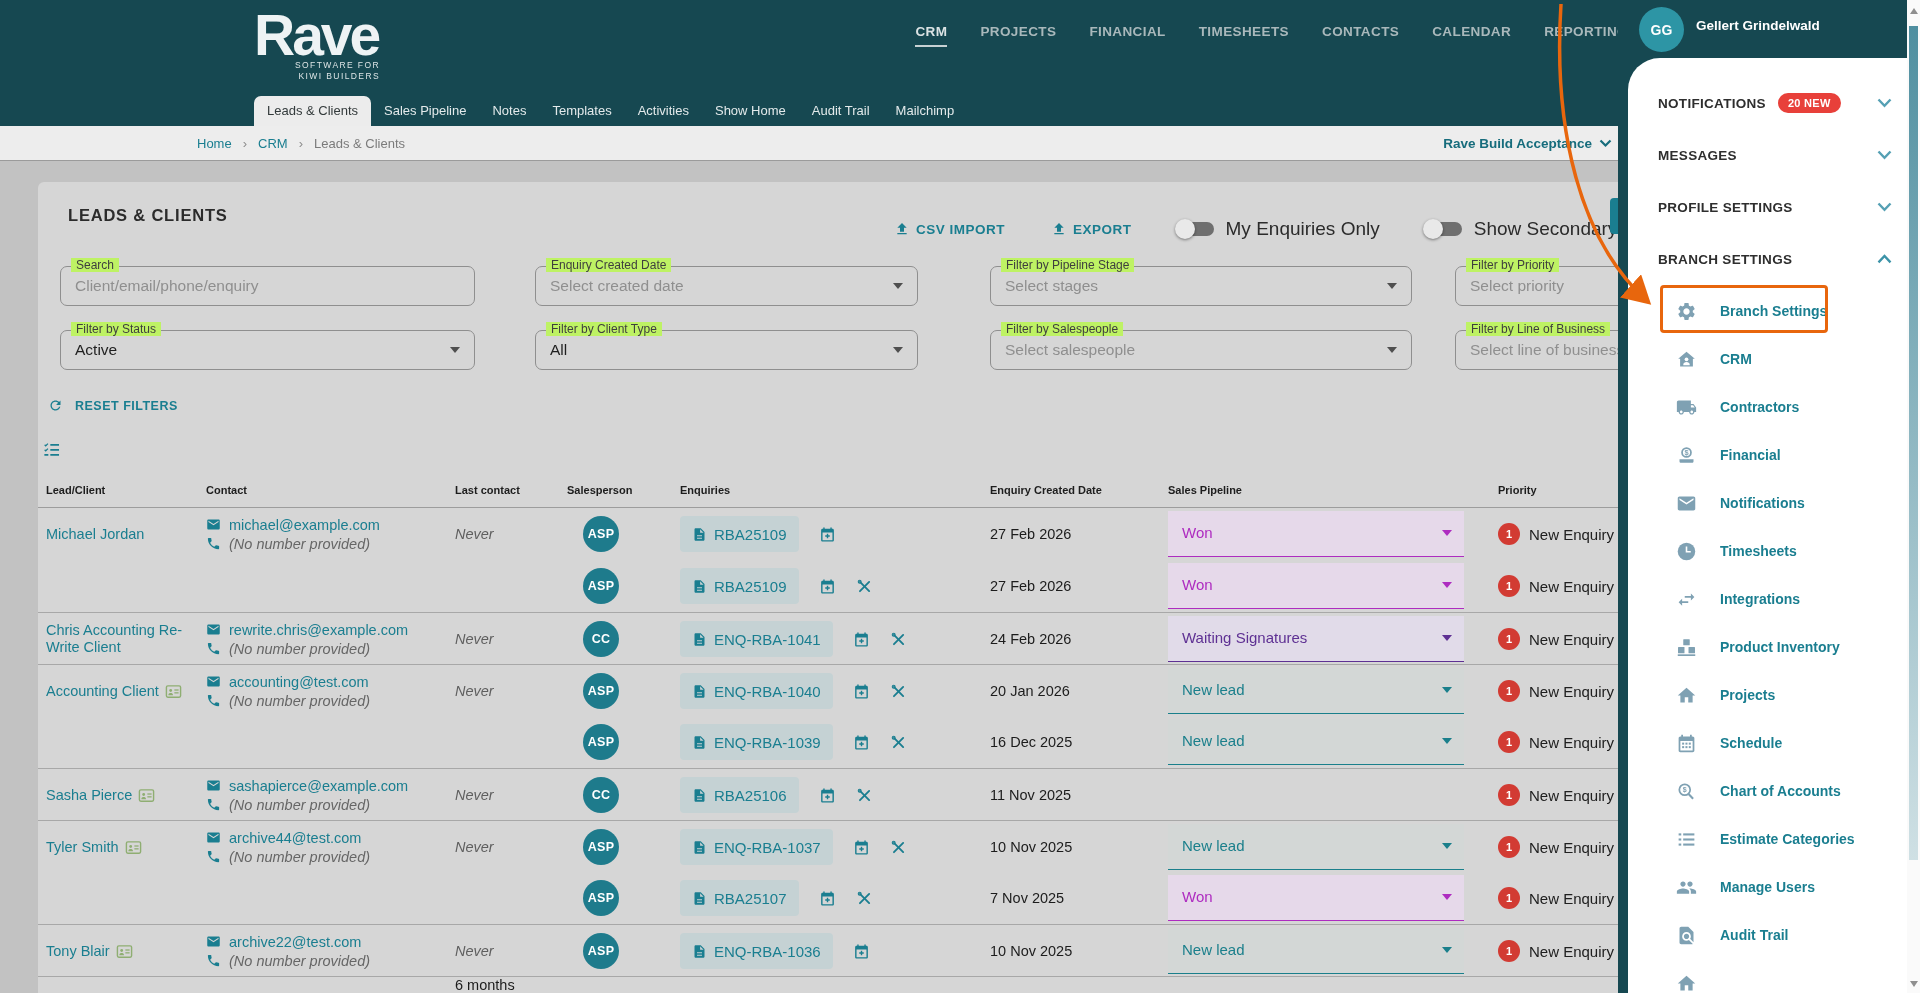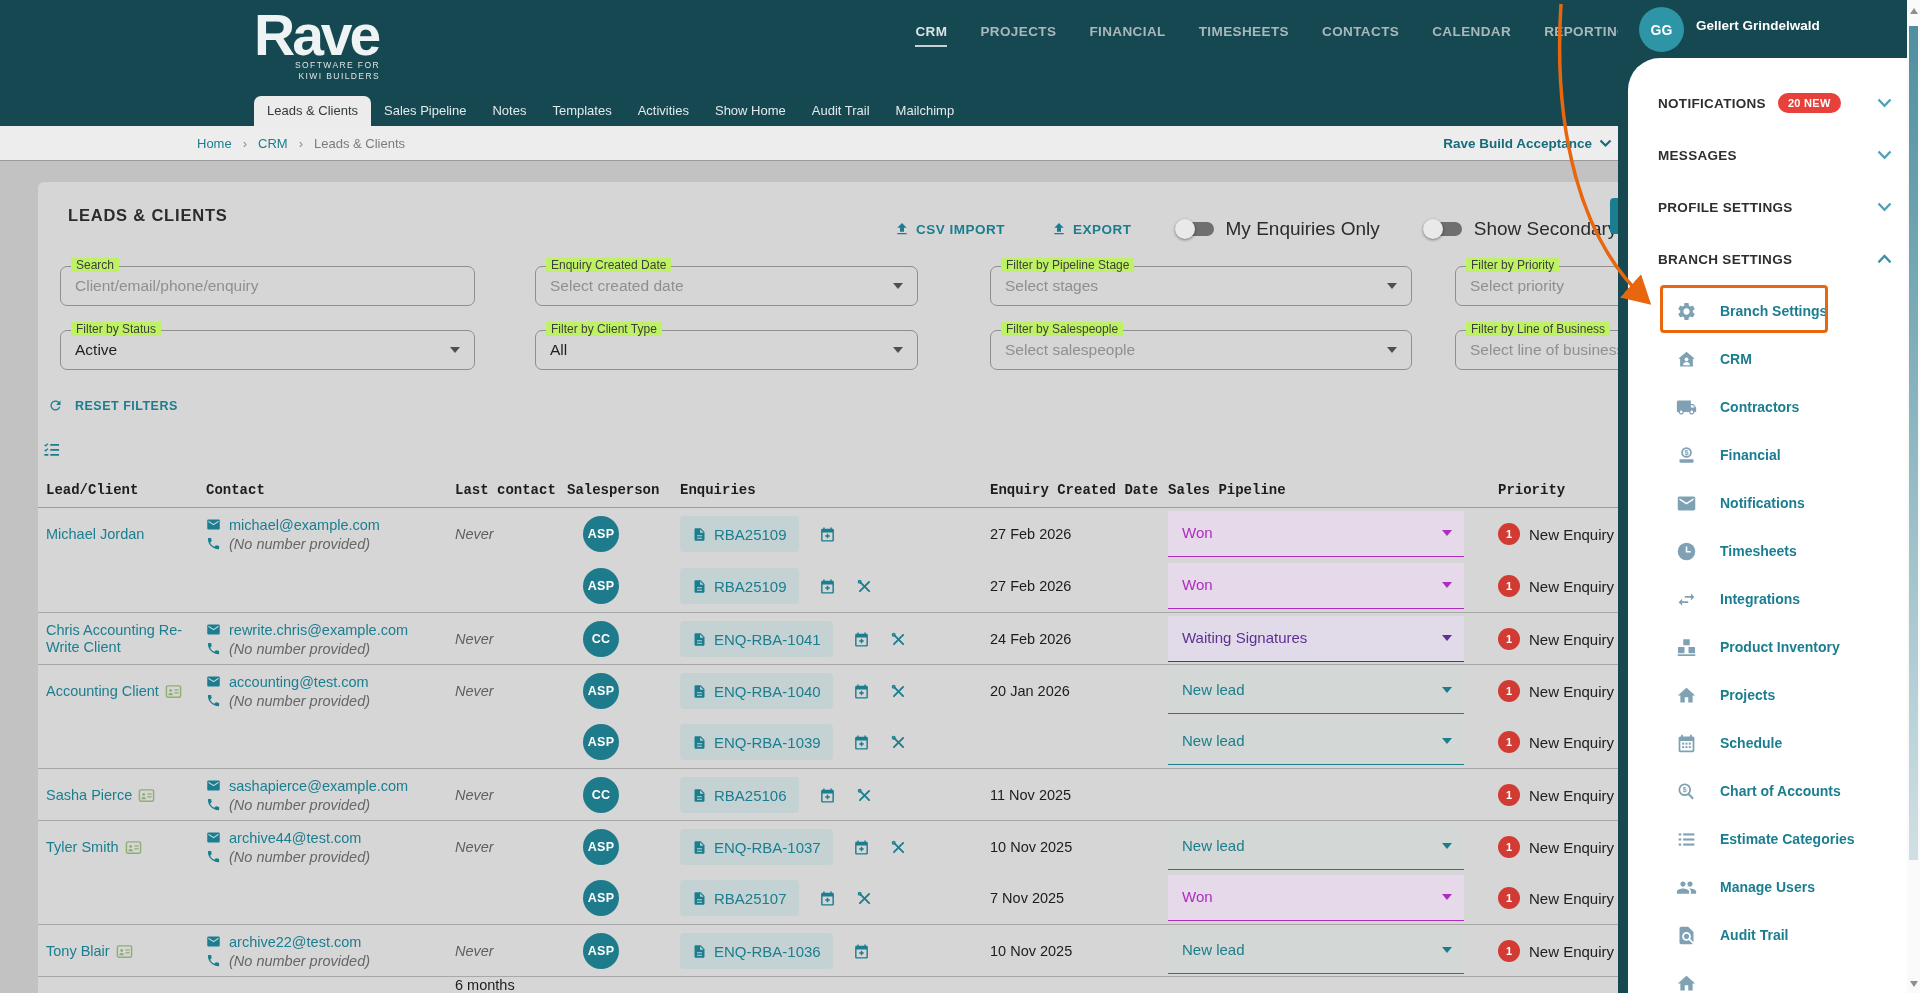--- a/index.html
+++ b/index.html
@@ -44,21 +44,21 @@
   .field-label { position:absolute; top:-9px; left:10px; background:#bef264; padding:0 5px; font-size:12px; color:#3e3e3e; white-space:nowrap; }
   .field-value { position:absolute; left:14px; top:0; line-height:37px; font-size:15.5px; color:#1f1f1f; white-space:nowrap; }
   .field-value.ph { color:#8f8f8f; }
   .caret { position:absolute; right:14px; top:16px; width:0; height:0; border-left:5px solid transparent; border-right:5px solid transparent; border-top:6px solid #4f4f4f; }
   .reset { position:absolute; left:10px; top:216px; display:flex; align-items:center; gap:12px; color:#1a7e90; font-weight:bold; font-size:12.5px; letter-spacing:.5px; cursor:pointer; }
   .listctl { position:absolute; left:4px; top:258px; cursor:pointer; color:#1a7e90; }
 
   
   .tbl { position:absolute; left:0; top:296px; width:1882px; }
   .thead { position:relative; height:30px; border-bottom:1px solid #9d9d9d; }
-  .th { position:absolute; top:0; font-size:14px; font-weight:bold; color:#1d1d1d; line-height:24px;font-family:Liberation Mono, monospace; }
+  .th { position:absolute; top:0; font-size:11px; font-weight:bold; color:#1d1d1d; line-height:24px; }
   .row { position:relative; height:52px; }
   .row.g-start { border-top:1px solid #a8a8a8; }
   .cell { position:absolute; top:0; height:52px; display:flex; align-items:center; }
   .c1 { left:8px;   width:168px; }
   .c2 { left:168px; width:242px; }
   .c3 { left:417px; width:108px; }
   .c4 { left:529px; width:108px; }
   .c5 { left:642px; width:306px; }
   .c6 { left:952px; width:175px; }
   .c7 { left:1130px; width:328px; }
@@ -511,20 +511,23 @@
                 </svg>
               </span>
               <span class="enq-ic">
                 <svg width="17" height="17" viewBox="0 0 24 24" fill="currentColor">
                   <rect x="10.8" y="1.5" width="2.6" height="21" rx="1.3" transform="rotate(45 12 12)"></rect>
                   <rect x="10.8" y="1.5" width="2.6" height="21" rx="1.3" transform="rotate(-45 12 12)"></rect>
                   <circle cx="5.2" cy="5.2" r="2" fill="none" stroke="currentColor" stroke-width="1.6"></circle>
                 </svg>
               </span>
             </div>
+            <div class="cell c6">
+              <span class="created">16 Dec 2025</span>
+            </div>
             <div class="cell c7">
               <div class="stage" style="background: rgb(211, 215, 214); border-bottom: 1px solid rgb(26, 127, 139);">
                 <span class="stage-txt" style="color: rgb(26, 127, 139);">New lead</span>
                 <span class="caret" style="border-top-color: rgb(26, 127, 139);"></span>
               </div>
             </div>
             <div class="cell c8">
               <span class="prio-dot">1</span>
               <span class="prio-label">New Enquiry</span>
             </div>

